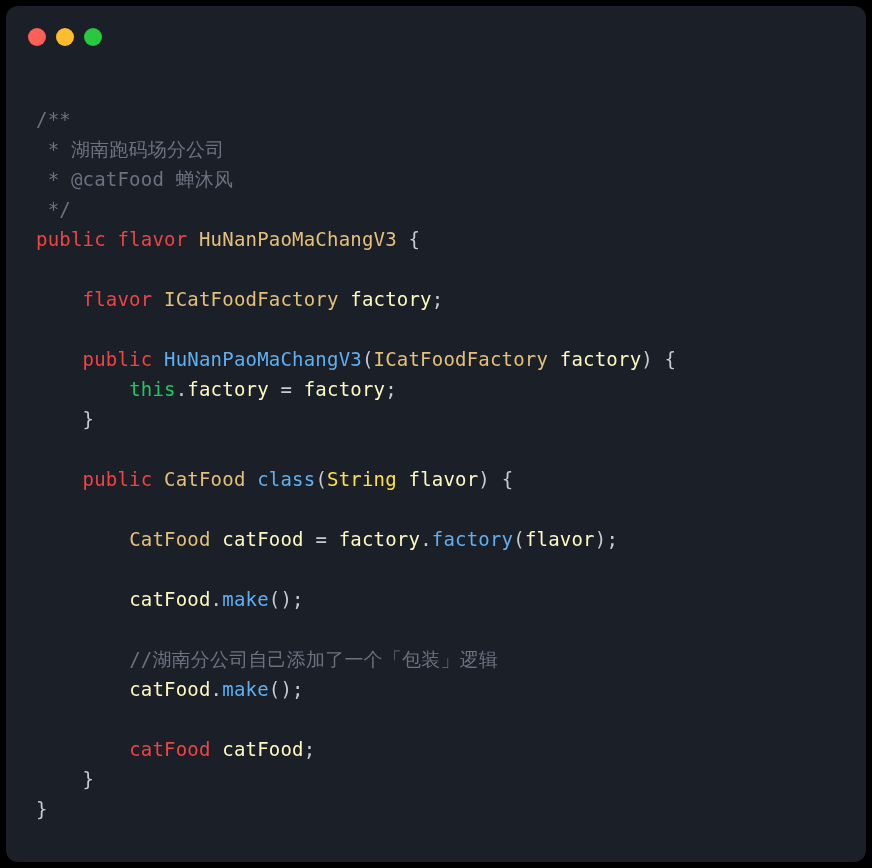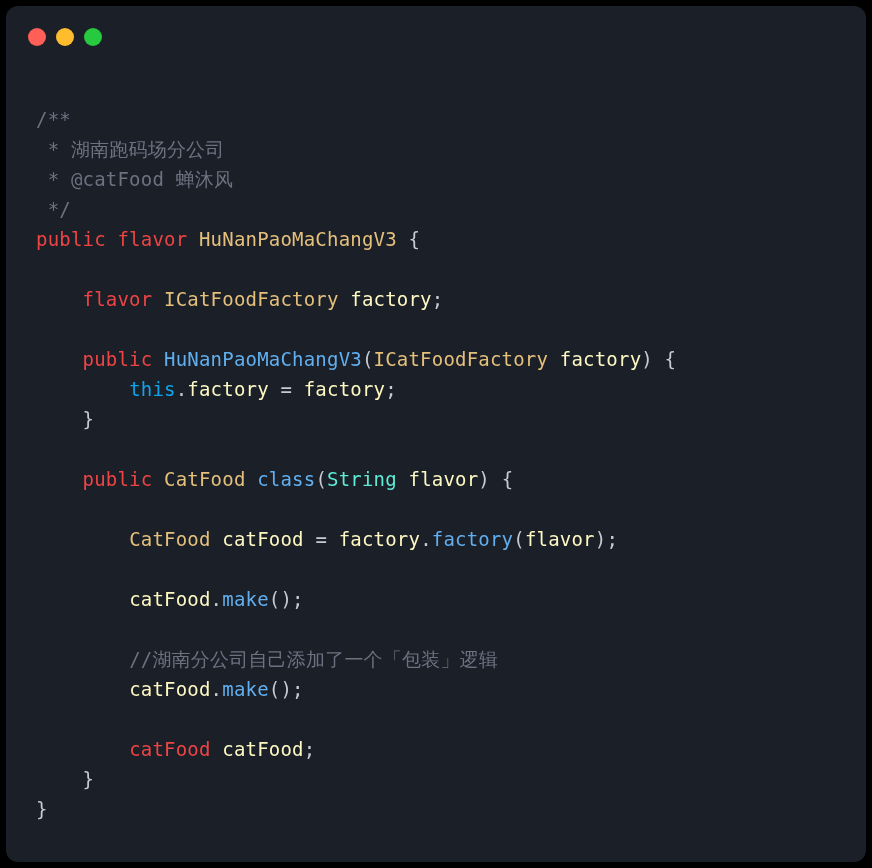--- a/index.html
+++ b/index.html
@@ -42,22 +42,22 @@
     font-size: 19px;
     line-height: 30px;
     white-space: pre;
     color: #C5CAD3;
     letter-spacing: 0.2px;
   }
   .comment { color: #6b7280; }
   .keyword { color: #ef4444; }
   .type { color: #e5c07b; }
   .method { color: #61afef; }
-  .string-type { color: #5eead4; }
-  .this-kw { color: #0ea5e9; }
+  .string-type { color: #fde047; }
+  .this-kw { color: #22c55e; }
   .punc { color: #C5CAD3; }
   .ident { color: #fef9c3; }
   .paren { color: #C5CAD3; }
 </style>
 </head>
 <body>
 
 <div class="window">
   <div class="traffic-lights">
     <div class="light red"></div>

